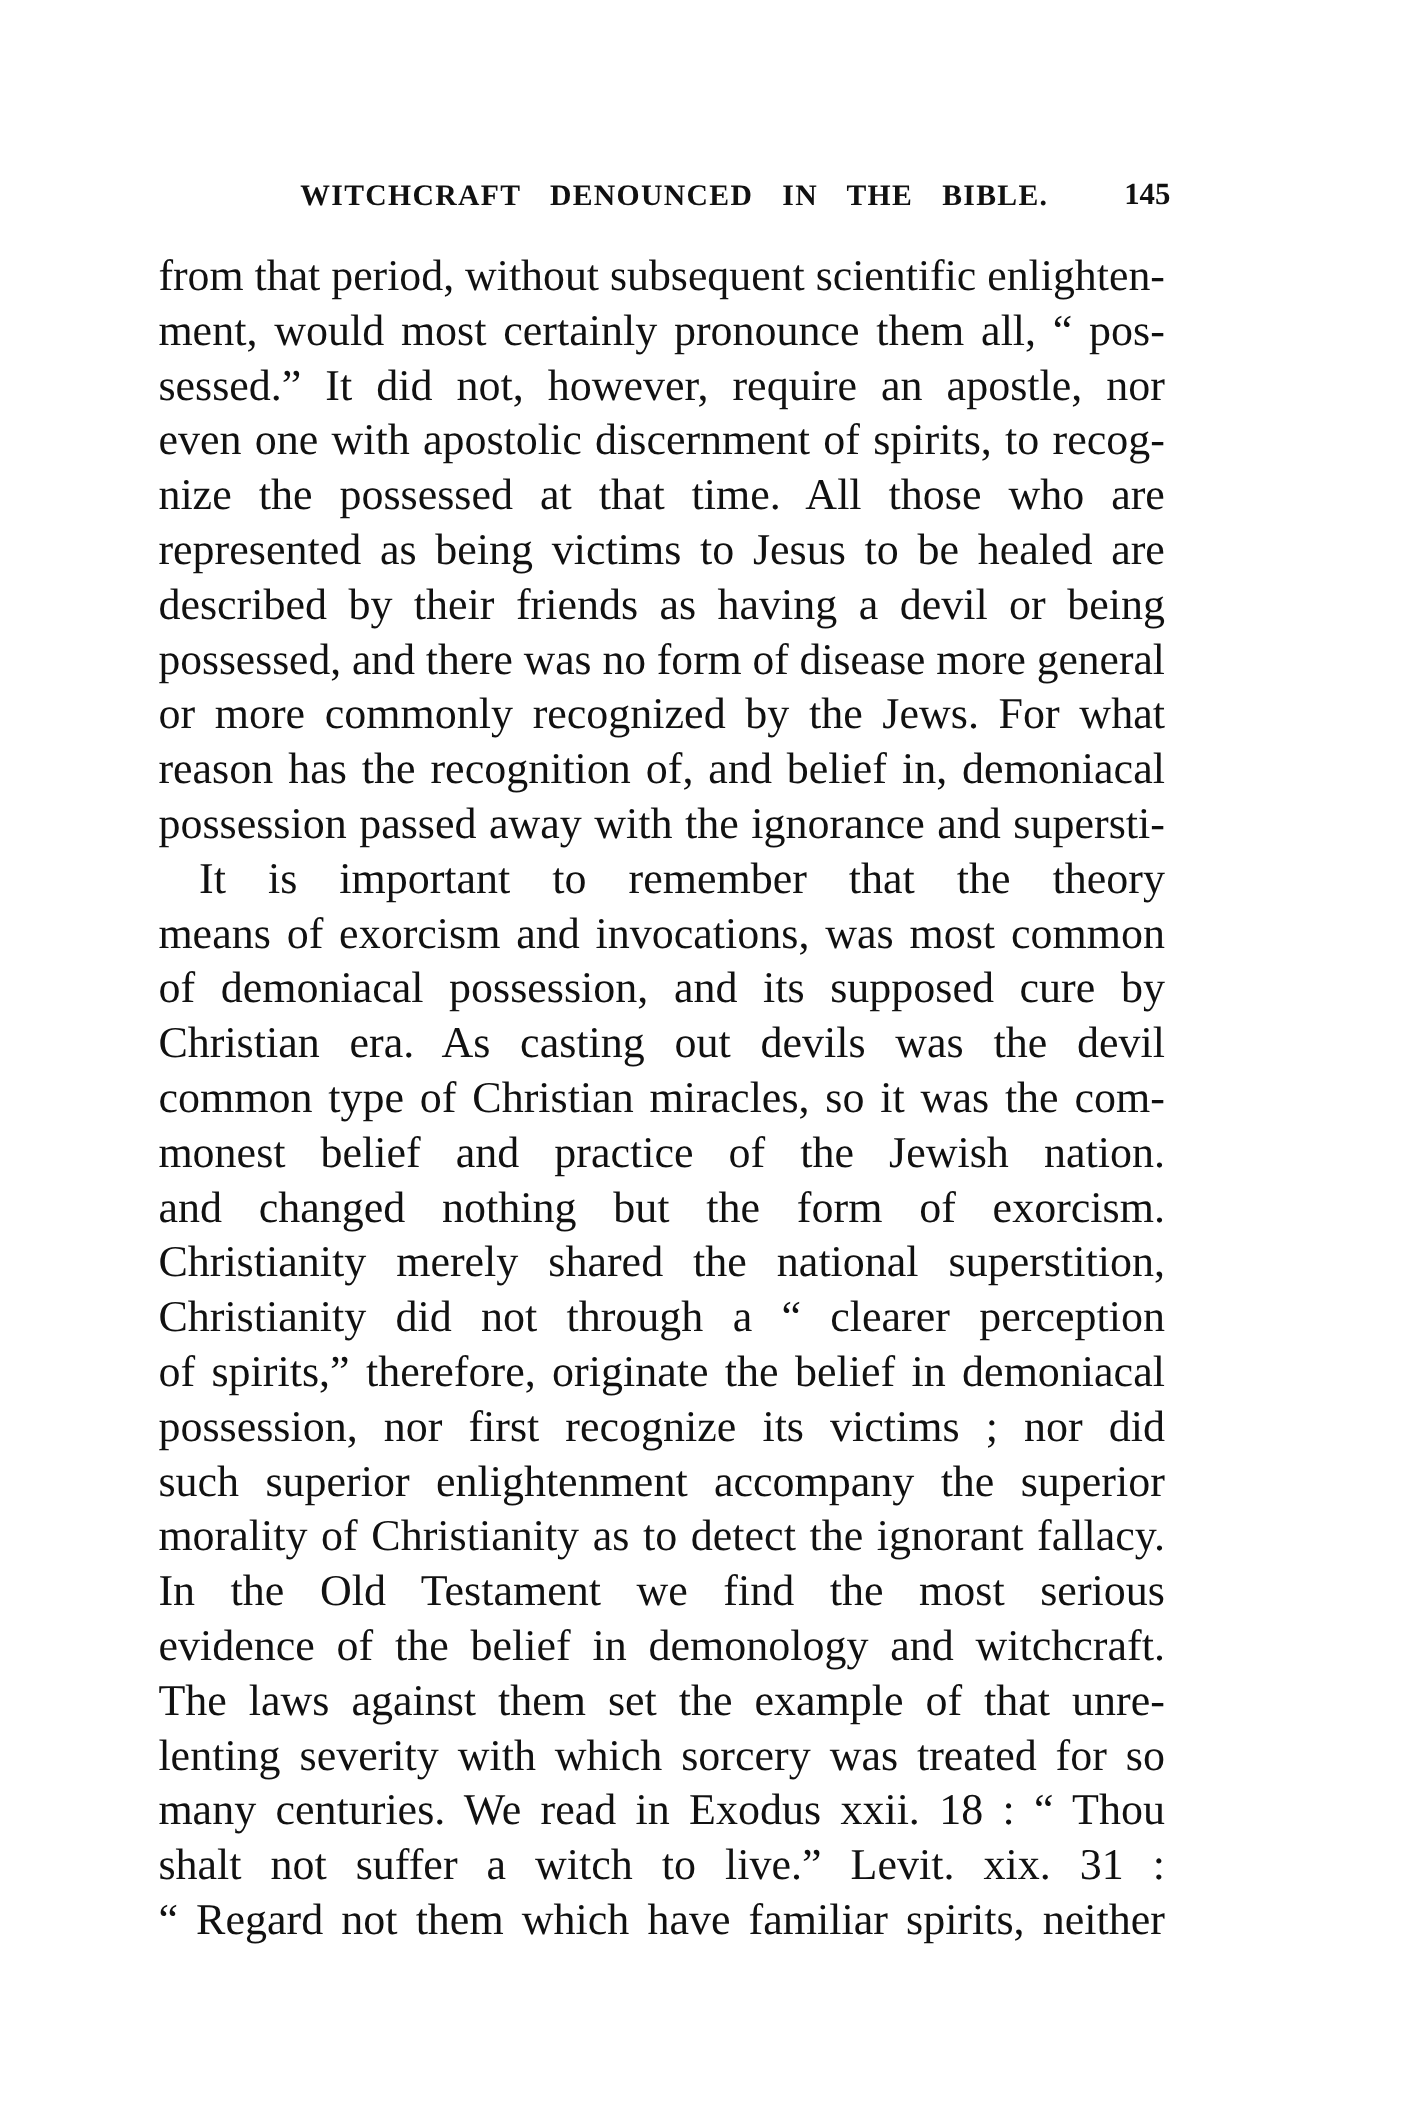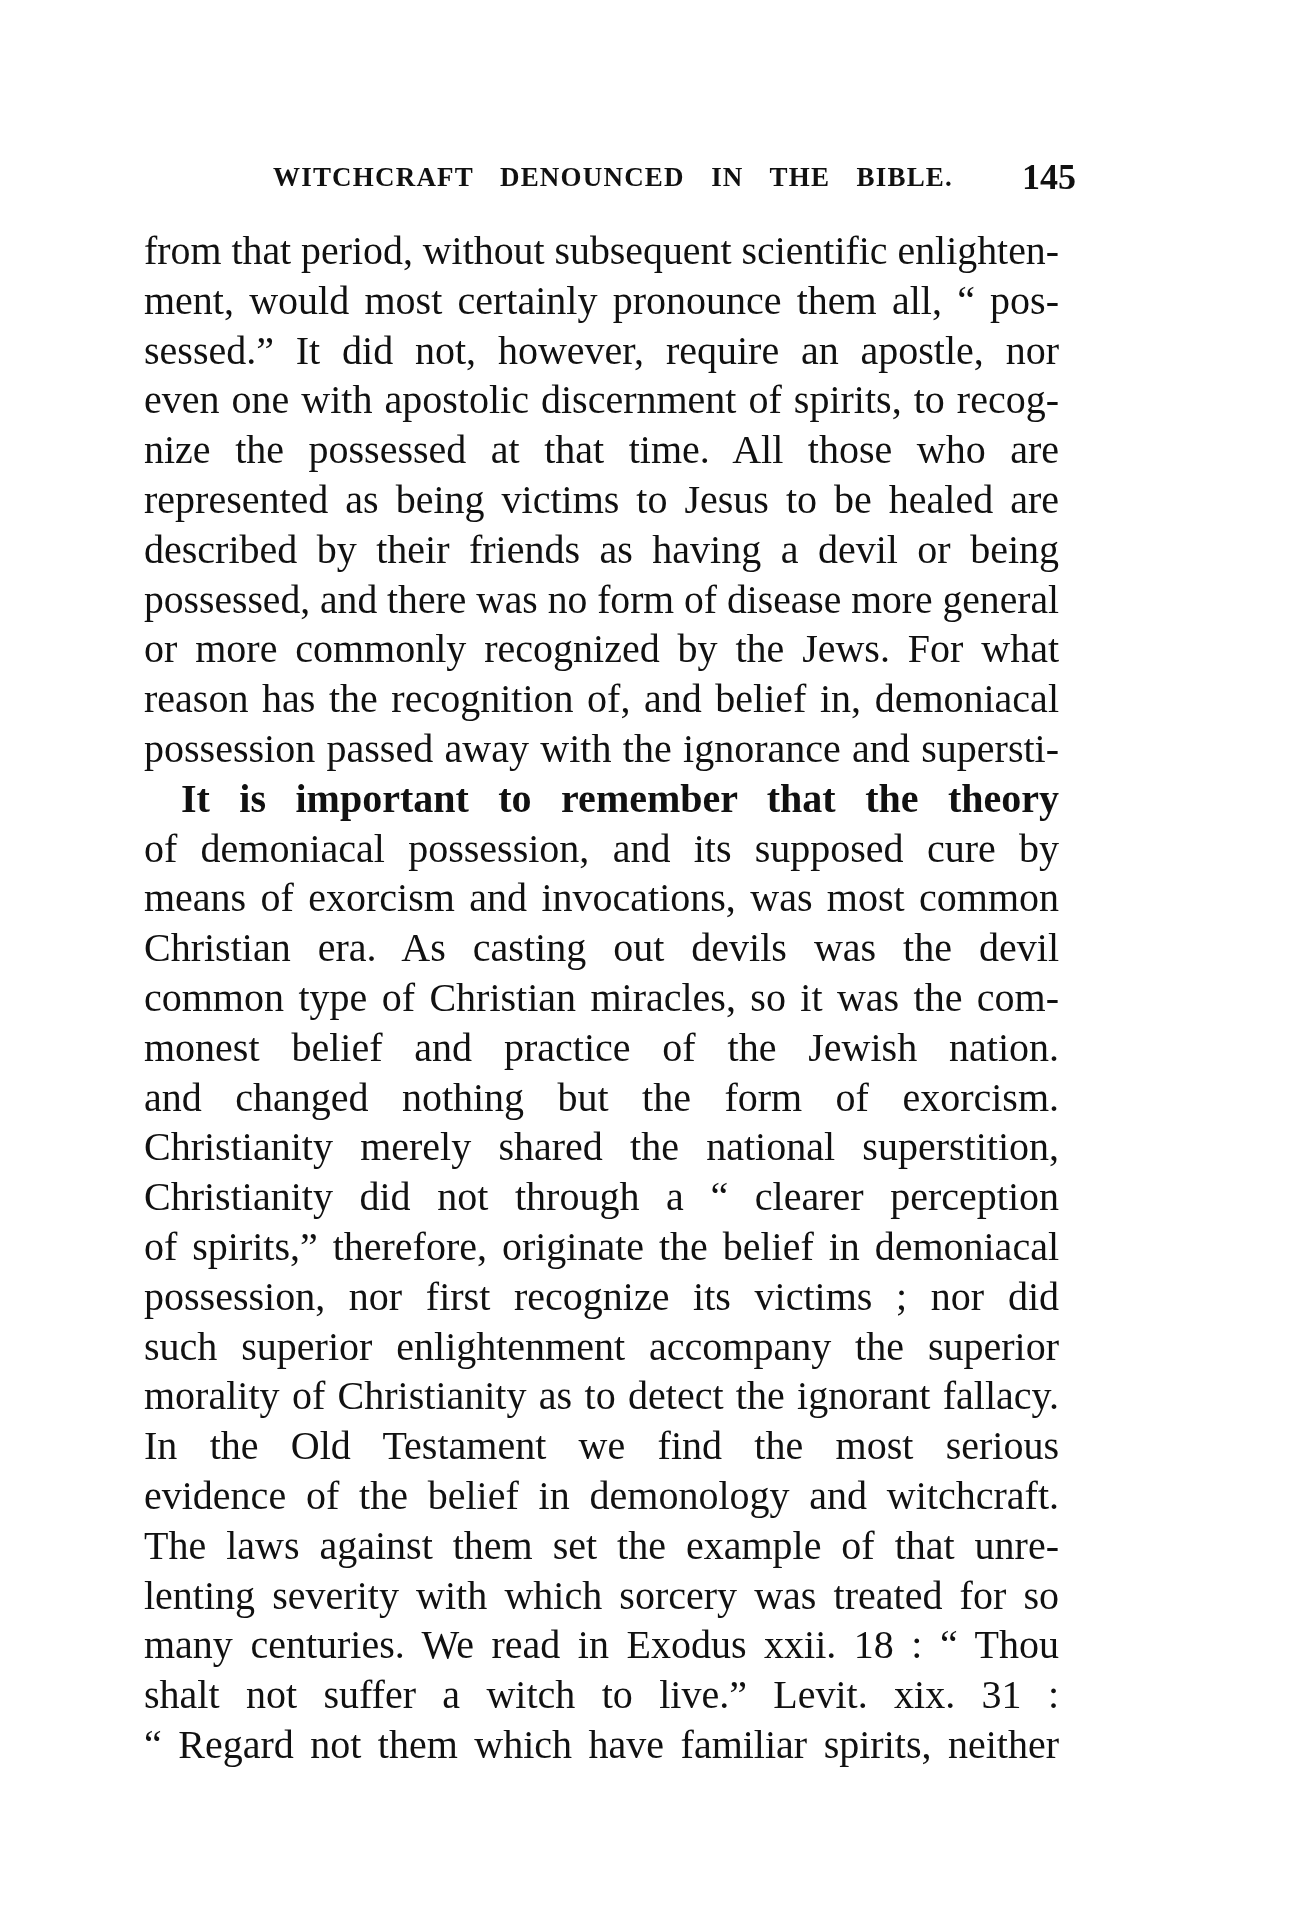--- a/index.html
+++ b/index.html
@@ -40,21 +40,21 @@
       letter-spacing: 1.2px;
       white-space: nowrap;
       text-align: justify;
       text-align-last: justify;
     }
     .page-number {
       position: absolute;
       left: 749px;
       top: 0;
       font-weight: bold;
-      font-size: 36px;
+      font-size: 28px;
       line-height: 34px;
       white-space: nowrap;
     }
     .body-text {
       position: absolute;
       left: 144px;
       top: 226px;
       width: 915px;
     }
     .line {
@@ -65,21 +65,20 @@
       white-space: nowrap;
       text-align: justify;
       text-align-last: justify;
       overflow: visible;
     }
     .line.last-of-para {
       text-align-last: left;
     }
     .line.indent {
       padding-left: 37px;
-      font-weight: bold;
     }
     .footer {
       position: absolute;
       left: 0;
       top: 1944px;
       width: 1292px;
       height: 30px;
     }
     .volume-mark {
       position: absolute;
@@ -119,22 +118,22 @@
       <span class="line">represented as being victims to Jesus to be healed are</span>
       <span class="line">described by their friends as having a devil or being</span>
       <span class="line" style="transform-origin: left center; letter-spacing: 0px; word-spacing: 0px; white-space: nowrap; text-align: left; text-align-last: left; width: 924.141px; transform: scaleX(0.990109);">possessed, and there was no form of disease more general</span>
       <span class="line">or more commonly recognized by the Jews. For what</span>
       <span class="line">reason has the recognition of, and belief in, demoniacal</span>
       <span class="line">possession passed away with the ignorance and supersti-</span>
     </div>
 
     <div class="paragraph">
       <span class="line indent">It is important to remember that the theory</span>
+      <span class="line">means of exorcism and invocations, was most common</span>
       <span class="line">of demoniacal possession, and its supposed cure by</span>
-      <span class="line">means of exorcism and invocations, was most common</span>
       <span class="line">Christian era. As casting out devils was the devil</span>
       <span class="line">common type of Christian miracles, so it was the com-</span>
       <span class="line">monest belief and practice of the Jewish nation.</span>
       <span class="line">and changed nothing but the form of exorcism.</span>
       <span class="line">Christianity merely shared the national superstition,</span>
       <span class="line">Christianity did not through a “ clearer perception</span>
       <span class="line">of spirits,” therefore, originate the belief in demoniacal</span>
       <span class="line">possession, nor first recognize its victims ; nor did</span>
       <span class="line">such superior enlightenment accompany the superior</span>
       <span class="line">morality of Christianity as to detect the ignorant fallacy.</span>

